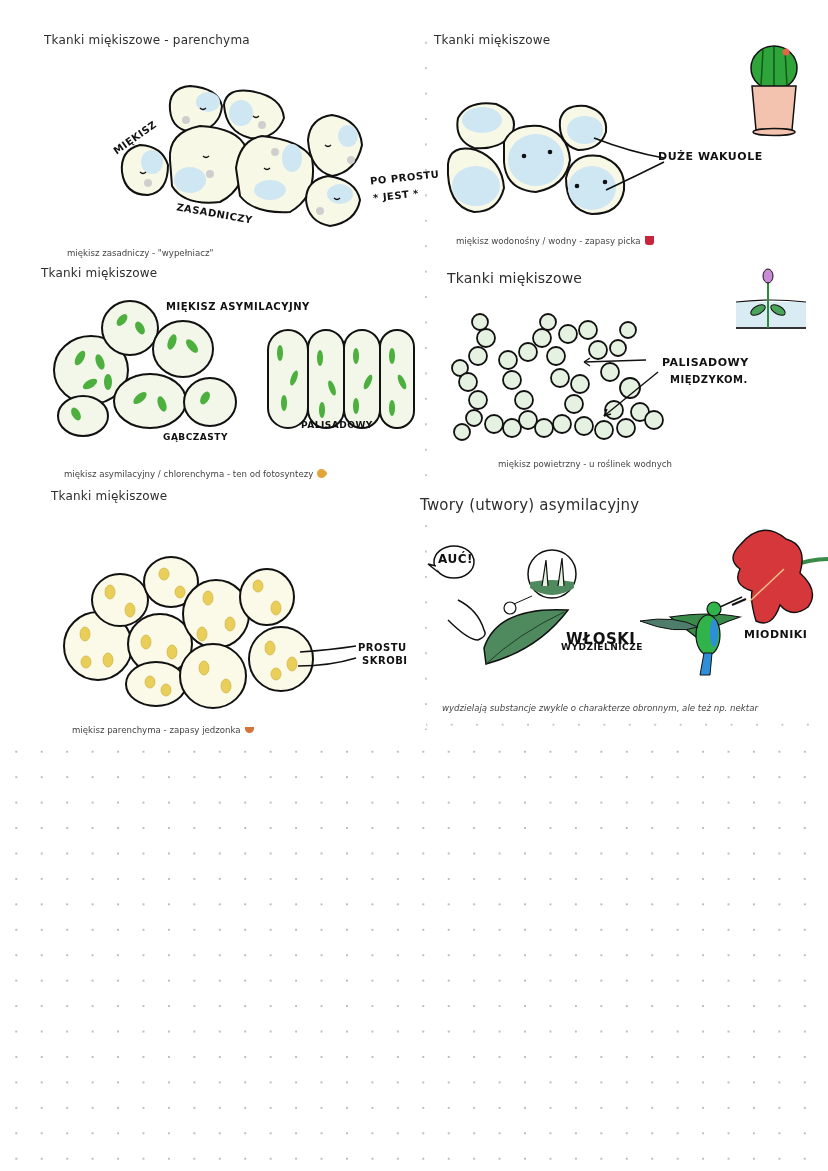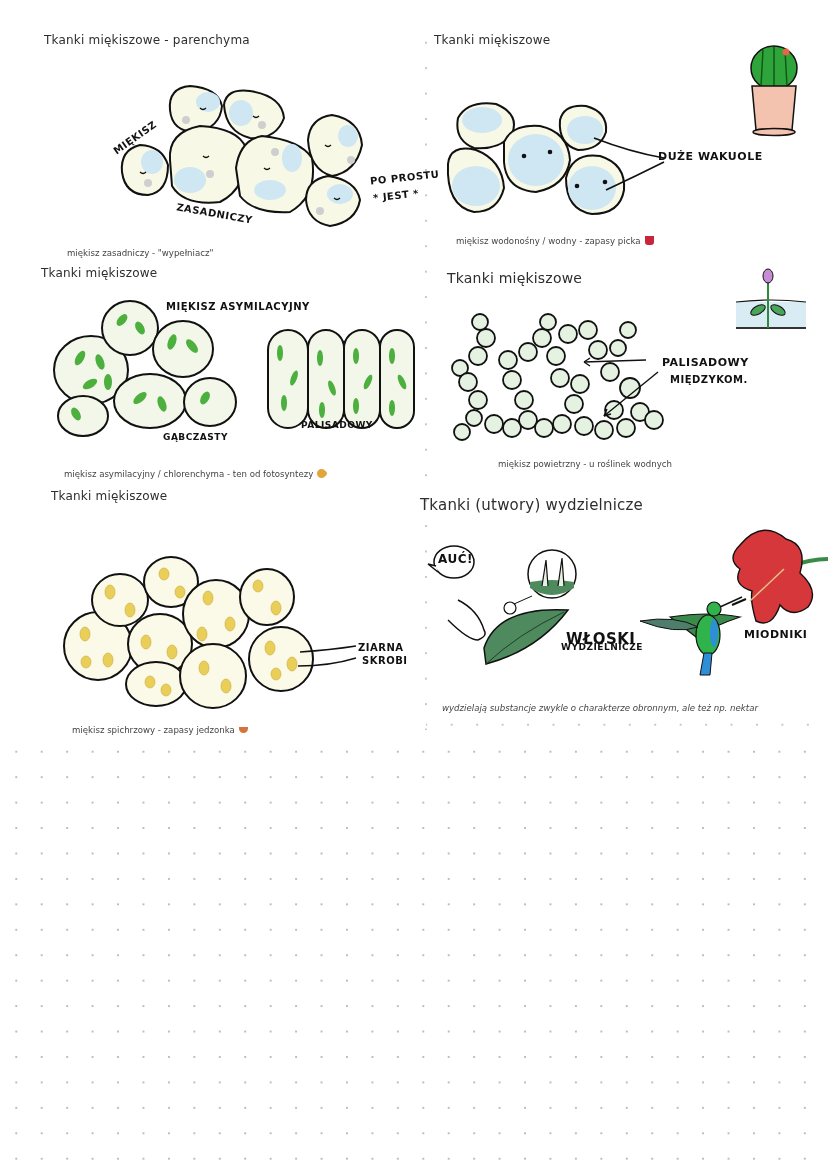--- a/index.html
+++ b/index.html
@@ -262,27 +262,27 @@
         <ellipse cx="166" cy="134" rx="5" ry="7"></ellipse>
       <ellipse cx="210" cy="96" rx="5" ry="7"></ellipse>
         <ellipse cx="232" cy="112" rx="5" ry="7"></ellipse>
         <ellipse cx="216" cy="122" rx="5" ry="6"></ellipse>
     </g>
     <g stroke="#111" stroke-width="1.4" fill="none">
       <path d="M240 100 Q270 98 296 94"></path>
         <path d="M238 114 Q270 114 296 106"></path>
     </g>
   </svg>
-  <div class="hand" style="left:358px;top:642px;font-size:10px;">ZIARNA</div>
+  <div class="hand" style="left:358px;top:642px;font-size:10px;">PROSTU</div>
   <div class="hand" style="left:362px;top:655px;font-size:10px;">SKROBI</div>
-  <div class="caption" style="left:48px;top:725px;"><span>miękisz spichrzowy - zapasy jedzonka</span><span class="emoji" style="background:#d5733a;border-radius:0 0 6px 6px;height:6px;vertical-align:0;"></span></div>
-</div>
-
-<div class="panel">
-  <div class="title" style="left:420px;top:496px;font-size:15px;">Tkanki (utwory) wydzielnicze</div>
+  <div class="caption" style="left:48px;top:725px;"><span>miękisz parenchyma - zapasy jedzonka</span><span class="emoji" style="background:#d5733a;border-radius:0 0 6px 6px;height:6px;vertical-align:0;"></span></div>
+</div>
+
+<div class="panel">
+  <div class="title" style="left:420px;top:496px;font-size:15px;">Twory (utwory) asymilacyjny</div>
   <svg width="200" height="140" style="left:428px;top:540px;">
     <ellipse cx="26" cy="22" rx="20" ry="16" fill="#fff" stroke="#111" stroke-width="1.5"></ellipse>
     <path d="M8 26 L0 24 L10 32" fill="#fff" stroke="#111" stroke-width="1.5"></path>
     <circle cx="124" cy="34" r="24" fill="#fff" stroke="#111" stroke-width="1.5"></circle>
     <path d="M102 42 Q124 38 146 42 L146 48 Q124 62 102 48Z" fill="#4f8a5e"></path>
     <path d="M114 46 L118 20 L120 46 M130 46 L134 18 L136 46" stroke="#111" stroke-width="1.2" fill="#e6f2e1"></path>
     <line x1="104" y1="56" x2="86" y2="64" stroke="#111" stroke-width="1"></line>
     <circle cx="82" cy="68" r="6" fill="none" stroke="#111" stroke-width="1.2"></circle>
     <path d="M30 60 Q50 70 56 90 Q60 96 50 100 Q40 100 20 80" fill="none" stroke="#111" stroke-width="1.4"></path>
     <path d="M56 108 Q70 66 140 70 Q110 110 58 124 Z" fill="#4f8a5e" stroke="#111" stroke-width="1.5"></path>

